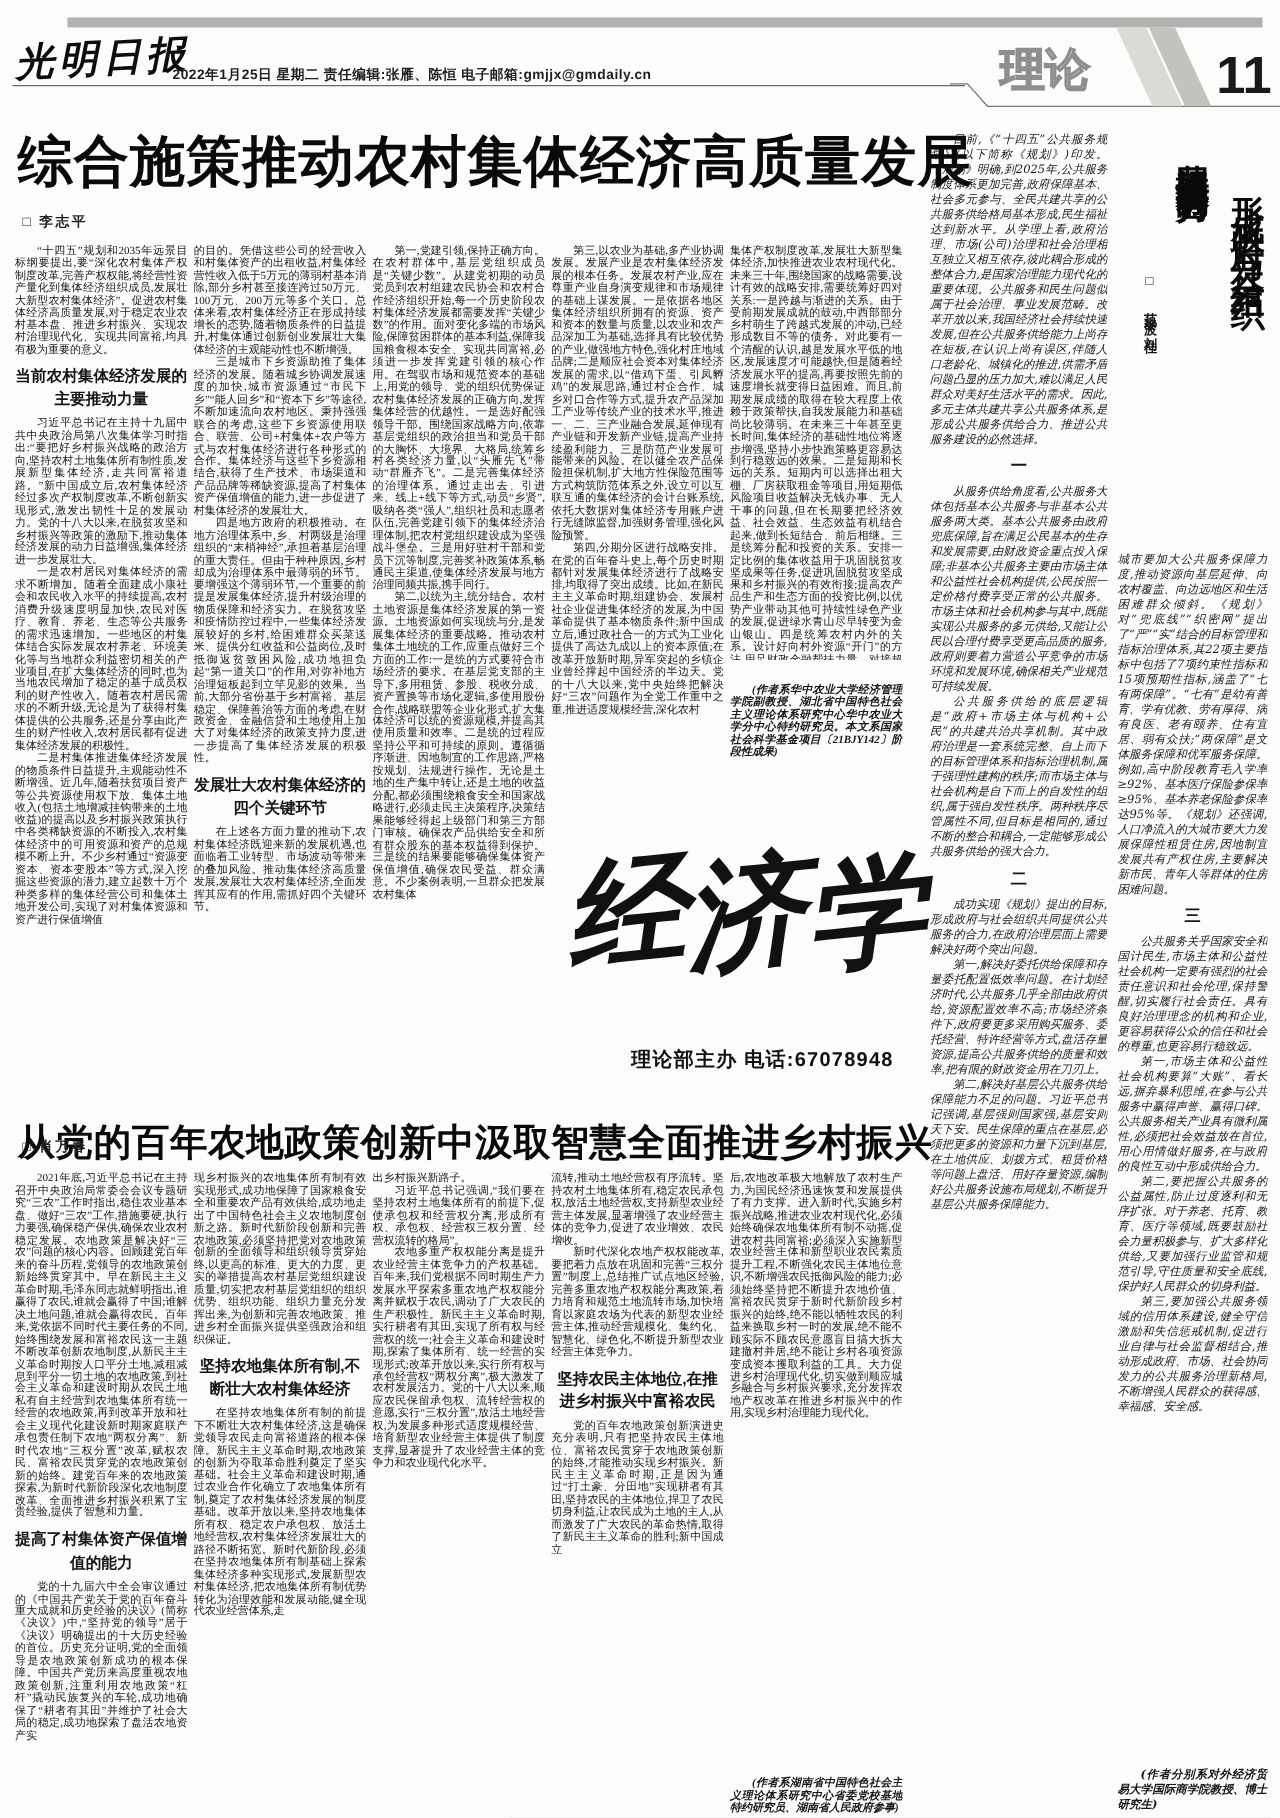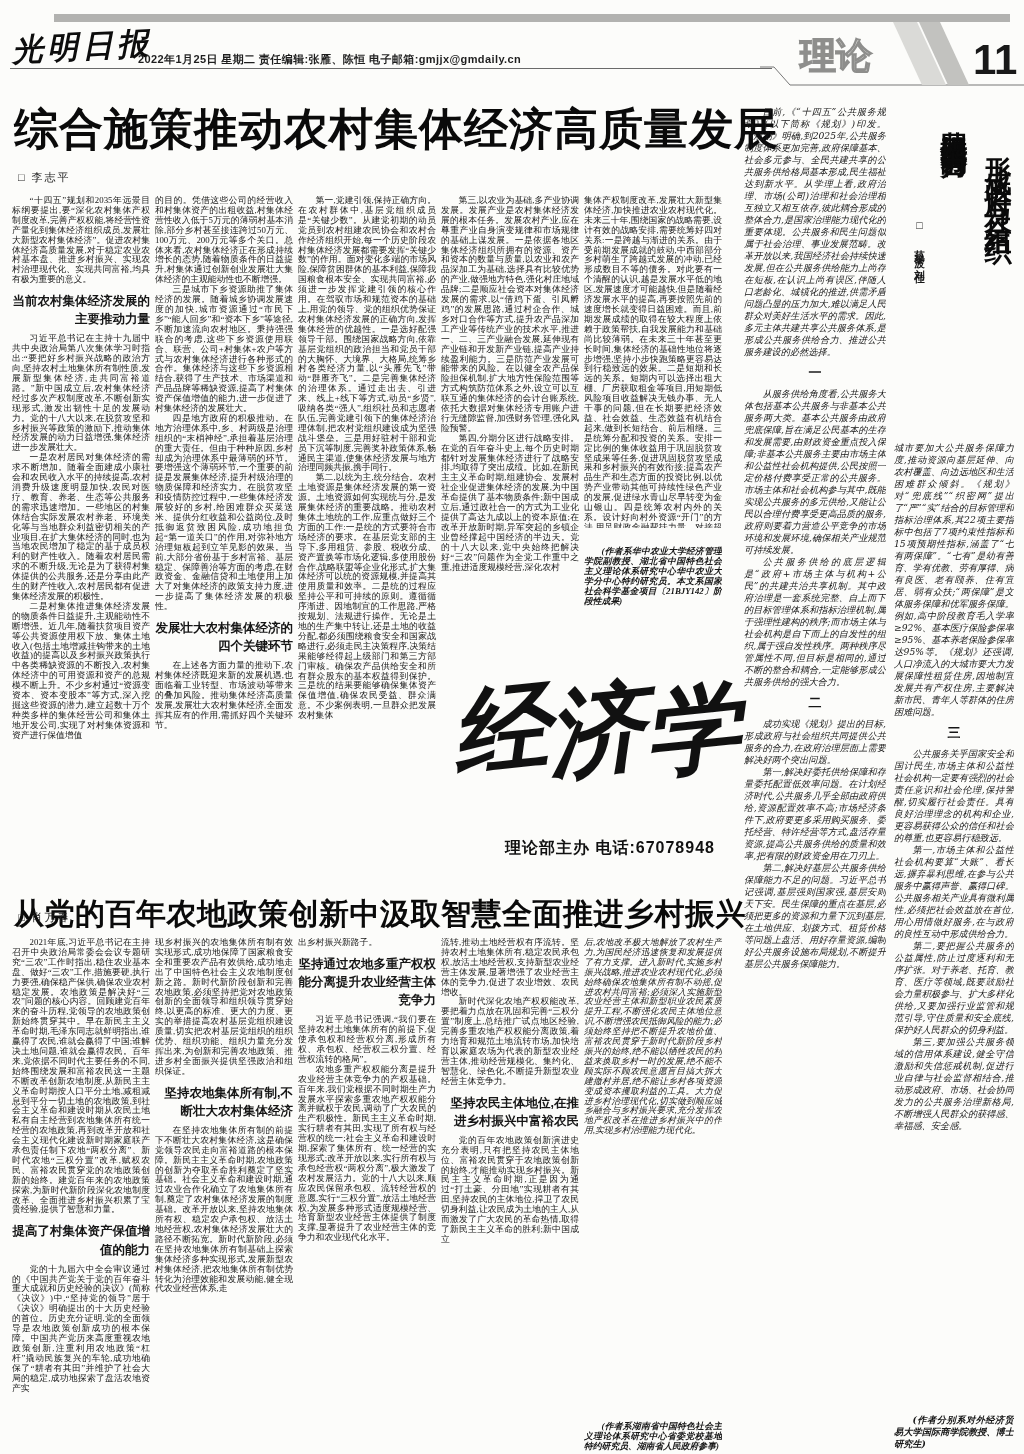--- a/index.html
+++ b/index.html
@@ -13,28 +13,28 @@
         font-size:11px;color:#1e1e1e;letter-spacing:.4px;white-space:nowrap;}
   .mast-rule{position:absolute;left:10px;top:68px;width:762px;height:1px;background:#6a6a6a;}
   .tabsvg{position:absolute;left:760px;top:16px;}
   
   .cols{display:flex;gap:5px;position:absolute;}
   .ncol{width:138px;height:100%;overflow:hidden;text-align:justify;}
   .bodytext{font-size:8.8px;line-height:9.9px;}
   .b-p{text-indent:2em;margin:0;}
   .b-pc{text-indent:0;margin:0;}
   .b-h{font-family:"Liberation Sans",sans-serif;font-weight:700;font-size:12.5px;line-height:1.45;
-       text-align:right;text-indent:0;margin:7px 0 6px;}
+       text-align:center;text-indent:0;margin:7px 0 6px;}
   .b-m{font-family:"Liberation Sans",sans-serif;text-align:center;font-weight:700;font-size:13px;
        margin:9px 0;font-style:normal;}
   .b-a{font-weight:700;text-indent:2em;margin-top:19px;font-style:italic;}
   
   .main-headline{position:absolute;left:14px;top:100px;width:730px;font-weight:900;font-size:44px;
        letter-spacing:1px;white-space:nowrap;color:#0a0a0a;font-family:"Liberation Serif",serif;}
-  .byline{position:absolute;font-size:11px;font-weight:400;letter-spacing:2px;color:#222;}
+  .byline{position:absolute;font-size:11px;font-weight:700;letter-spacing:2px;color:#222;}
   .main-byline{left:18px;top:170px;}
   .main-cols{left:12px;top:196px;width:728px;height:618px;}
   .col5wrap{display:flex;flex-direction:column;}
   .col5wrap .flow{max-height:332px;overflow:hidden;}
   .calli-box{position:absolute;left:444px;top:632px;width:298px;height:196px;background:#fcfcfa;z-index:5;
        display:flex;align-items:center;justify-content:space-between;padding:0 8px;box-sizing:border-box;}
   .calli{font-family:"DejaVu Serif",serif;font-style:italic;font-weight:700;font-size:96px;line-height:1;
        transform:rotate(-6deg);color:#111;}
   .econ-caption{position:absolute;left:505px;top:838px;font-family:"Liberation Sans",sans-serif;
        font-weight:700;font-size:16px;letter-spacing:1px;color:#111;z-index:6;}
@@ -121,32 +121,31 @@
         <div class="b-h">提高了村集体资产保值增值的能力</div>
         <div class="b-p">党的十九届六中全会审议通过的《中国共产党关于党的百年奋斗重大成就和历史经验的决议》(简称《决议》)中,“坚持党的领导”居于《决议》明确提出的十大历史经验的首位。历史充分证明,党的全面领导是农地政策创新成功的根本保障。中国共产党历来高度重视农地政策创新,注重利用农地政策“杠杆”撬动民族复兴的车轮,成功地确保了“耕者有其田”并维护了社会大局的稳定,成功地探索了盘活农地资产实</div>
       </div>
     <div class="ncol">
         <div class="b-pc">现乡村振兴的农地集体所有制有效实现形式,成功地保障了国家粮食安全和重要农产品有效供给,成功地走出了中国特色社会主义农地制度创新之路。新时代新阶段创新和完善农地政策,必须坚持把党对农地政策创新的全面领导和组织领导贯穿始终,以更高的标准、更大的力度、更实的举措提高农村基层党组织建设质量,切实把农村基层党组织的组织优势、组织功能、组织力量充分发挥出来,为创新和完善农地政策、推进乡村全面振兴提供坚强政治和组织保证。</div>
         <div class="b-h">坚持农地集体所有制,不断壮大农村集体经济</div>
         <div class="b-p">在坚持农地集体所有制的前提下不断壮大农村集体经济,这是确保党领导农民走向富裕道路的根本保障。新民主主义革命时期,农地政策的创新为夺取革命胜利奠定了坚实基础。社会主义革命和建设时期,通过农业合作化确立了农地集体所有制,奠定了农村集体经济发展的制度基础。改革开放以来,坚持农地集体所有权、稳定农户承包权、放活土地经营权,农村集体经济发展壮大的路径不断拓宽。新时代新阶段,必须在坚持农地集体所有制基础上探索集体经济多种实现形式,发展新型农村集体经济,把农地集体所有制优势转化为治理效能和发展动能,健全现代农业经营体系,走</div>
       </div>
     <div class="ncol">
         <div class="b-pc">出乡村振兴新路子。</div>
-        <div class="b-h">坚持通过农地多重产权权能分离提升农业经营主体竞争力</div>
         <div class="b-p">习近平总书记强调,“我们要在坚持农村土地集体所有的前提下,促使承包权和经营权分离,形成所有权、承包权、经营权三权分置、经营权流转的格局”。</div>
         <div class="b-p">农地多重产权权能分离是提升农业经营主体竞争力的产权基础。百年来,我们党根据不同时期生产力发展水平探索多重农地产权权能分离并赋权于农民,调动了广大农民的生产积极性。新民主主义革命时期,实行耕者有其田,实现了所有权与经营权的统一;社会主义革命和建设时期,探索了集体所有、统一经营的实现形式;改革开放以来,实行所有权与承包经营权“两权分离”,极大激发了农村发展活力。党的十八大以来,顺应农民保留承包权、流转经营权的意愿,实行“三权分置”,放活土地经营权,为发展多种形式适度规模经营、培育新型农业经营主体提供了制度支撑,显著提升了农业经营主体的竞争力和农业现代化水平。</div>
       </div>
     <div class="ncol">
         <div class="b-pc">流转,推动土地经营权有序流转。坚持农村土地集体所有,稳定农民承包权,放活土地经营权,支持新型农业经营主体发展,显著增强了农业经营主体的竞争力,促进了农业增效、农民增收。</div>
         <div class="b-p">新时代深化农地产权权能改革,要把着力点放在巩固和完善“三权分置”制度上,总结推广试点地区经验,完善多重农地产权权能分离政策,着力培育和规范土地流转市场,加快培育以家庭农场为代表的新型农业经营主体,推动经营规模化、集约化、智慧化、绿色化,不断提升新型农业经营主体竞争力。</div>
         <div class="b-h">坚持农民主体地位,在推进乡村振兴中富裕农民</div>
         <div class="b-p">党的百年农地政策创新演进史充分表明,只有把坚持农民主体地位、富裕农民贯穿于农地政策创新的始终,才能推动实现乡村振兴。新民主主义革命时期,正是因为通过“打土豪、分田地”实现耕者有其田,坚持农民的主体地位,捍卫了农民切身利益,让农民成为土地的主人,从而激发了广大农民的革命热情,取得了新民主主义革命的胜利;新中国成立</div>
       </div>
     <div class="ncol col5wrap">
-      <div class="flow" style="max-height:none;flex:1 1 auto;font-style:italic;">
+      <div class="flow" style="max-height:none;flex:1 1 auto;">
           <div class="b-pc">后,农地改革极大地解放了农村生产力,为国民经济迅速恢复和发展提供了有力支撑。进入新时代,实施乡村振兴战略,推进农业农村现代化,必须始终确保农地集体所有制不动摇,促进农村共同富裕;必须深入实施新型农业经营主体和新型职业农民素质提升工程,不断强化农民主体地位意识,不断增强农民抵御风险的能力;必须始终坚持把不断提升农地价值、富裕农民贯穿于新时代新阶段乡村振兴的始终,绝不能以牺牲农民的利益来换取乡村一时的发展,绝不能不顾实际不顾农民意愿盲目搞大拆大建撤村并居,绝不能让乡村各项资源变成资本攫取利益的工具。大力促进乡村治理现代化,切实做到顺应城乡融合与乡村振兴要求,充分发挥农地产权改革在推进乡村振兴中的作用,实现乡村治理能力现代化。</div>
         </div>
       <div class="b-a">(作者系湖南省中国特色社会主义理论体系研究中心省委党校基地特约研究员、湖南省人民政府参事)</div>
     </div>
   </div>
 
   <div class="v-title">
     <div class="vt1">形成政府与社会组织</div>
     <div class="vt2">共同提供公共服务的合力</div>
     <div class="vby">□ 范黎波  刘佳</div>

